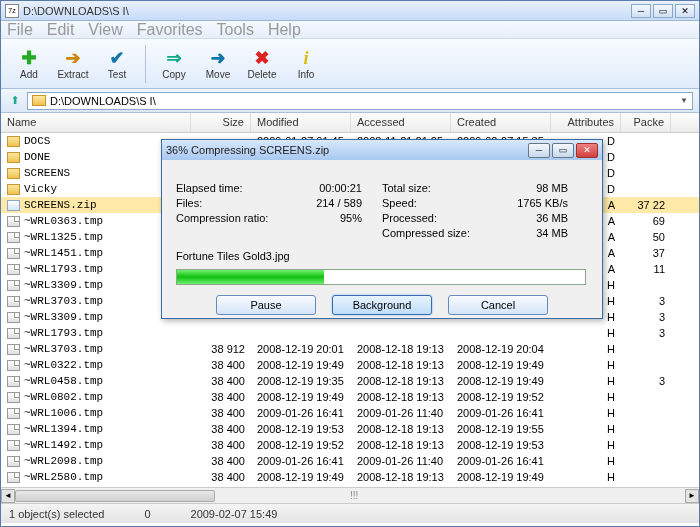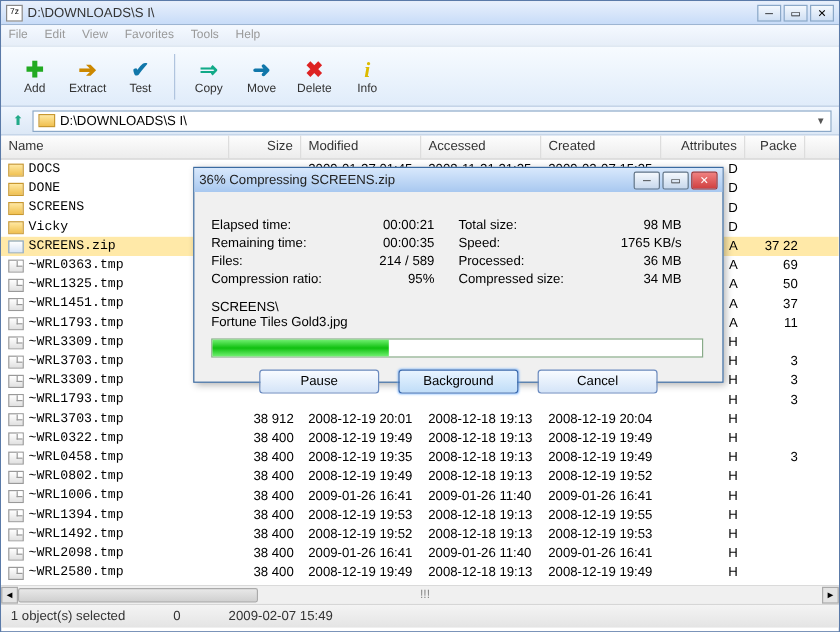--- a/index.html
+++ b/index.html
@@ -3,21 +3,21 @@
 <meta charset="utf-8">
 <style>
 * { box-sizing: border-box; margin: 0; padding: 0; }
 body { font-family: Tahoma, Arial, sans-serif; font-size: 11px; background: #c0c0c0; overflow: hidden; }
 .window { width: 700px; height: 527px; background: #fff; border: 1px solid #5a7aa8; position: relative; }
 .titlebar { height: 20px; background: linear-gradient(to bottom, #e8f0fc, #c8dcf8); display: flex; align-items: center; padding: 0 4px; border-bottom: 1px solid #9db5d2; }
 .titlebar .icon { width: 14px; height: 14px; background: #fff; border: 1px solid #888; margin-right: 4px; display: flex; align-items: center; justify-content: center; font-size: 7px; }
 .titlebar .title { flex: 1; font-size: 11px; color: #333; }
 .winbtns { display: flex; gap: 2px; }
 .winbtn { width: 20px; height: 14px; background: linear-gradient(#f4f8fd,#d0e0f4); border: 1px solid #8ba8c8; font-size: 9px; display: flex; align-items: center; justify-content: center; cursor: pointer; }
-.menubar { height: 18px; background: linear-gradient(#f5f9ff,#e6eef8); display: flex; align-items: center; padding: 0 6px; gap: 14px; color: #999; font-size: 10px; border-bottom: 1px solid #d0dcec; }
+.menubar { height: 18px; background: linear-gradient(#f5f9ff,#e6eef8); display: flex; align-items: center; padding: 0 6px; gap: 14px; color: #999; font-size: 16px; border-bottom: 1px solid #d0dcec; }
 .toolbar { height: 50px; background: linear-gradient(#f7fbff,#e0ecfa); display: flex; align-items: center; padding: 0 8px; gap: 4px; border-bottom: 1px solid #aac0dc; }
 .tb-btn { display: flex; flex-direction: column; align-items: center; justify-content: center; width: 40px; height: 44px; cursor: pointer; font-size: 10px; color: #333; }
 .tb-btn .ticon { width: 22px; height: 22px; display: flex; align-items: center; justify-content: center; font-size: 18px; font-weight: bold; }
 .tb-sep { width: 1px; height: 38px; background: #b0c4de; margin: 0 4px; }
 .addressbar { height: 24px; background: linear-gradient(#f0f6fe,#dce8f6); display: flex; align-items: center; padding: 0 6px; border-bottom: 1px solid #aac0dc; gap: 4px; }
 .addr-icon { width: 16px; height: 16px; display: flex; align-items: center; justify-content: center; }
 .addr-input { flex: 1; height: 18px; border: 1px solid #8ba8c8; background: #fff; padding: 0 4px; font-size: 11px; display: flex; align-items: center; }
 .addr-input .folder-icon { width: 14px; height: 11px; background: linear-gradient(#ffe8a0,#f0c050); border: 1px solid #c89830; margin-right: 4px; }
 .headers { height: 20px; background: linear-gradient(#fdfdfd,#ececec); display: flex; border-bottom: 1px solid #ccc; font-size: 11px; color: #333; }
 .hcol { border-right: 1px solid #ddd; padding: 3px 6px; overflow: hidden; white-space: nowrap; }
@@ -424,24 +424,20 @@
       <div class="dlg-wbtn close">✕</div>
     </div>
     <div class="dlg-body">
       <div class="stats">
         <div class="stats-col">
           <div class="stats-row">
               <span class="lab">Elapsed time:</span>
               <span class="val">00:00:21</span>
             </div>
           <div class="stats-row">
-              <span class="lab">Remaining time:</span>
-              <span class="val">00:00:35</span>
-            </div>
-          <div class="stats-row">
               <span class="lab">Files:</span>
               <span class="val">214 / 589</span>
             </div>
           <div class="stats-row">
               <span class="lab">Compression ratio:</span>
               <span class="val">95%</span>
             </div>
         </div>
         <div class="stats-col">
           <div class="stats-row">
@@ -456,21 +452,20 @@
               <span class="lab">Processed:</span>
               <span class="val">36 MB</span>
             </div>
           <div class="stats-row">
               <span class="lab">Compressed size:</span>
               <span class="val">34 MB</span>
             </div>
         </div>
       </div>
       <div class="curfile">
-        <div>SCREENS\</div>
         <div>Fortune Tiles Gold3.jpg</div>
       </div>
       <div class="progress">
         <div class="fill" id="progfill" style="width: 36%;"></div>
       </div>
       <div class="dlg-btns">
         <div class="dlg-btn">Pause</div>
         <div class="dlg-btn focused">Background</div>
         <div class="dlg-btn">Cancel</div>
       </div>

